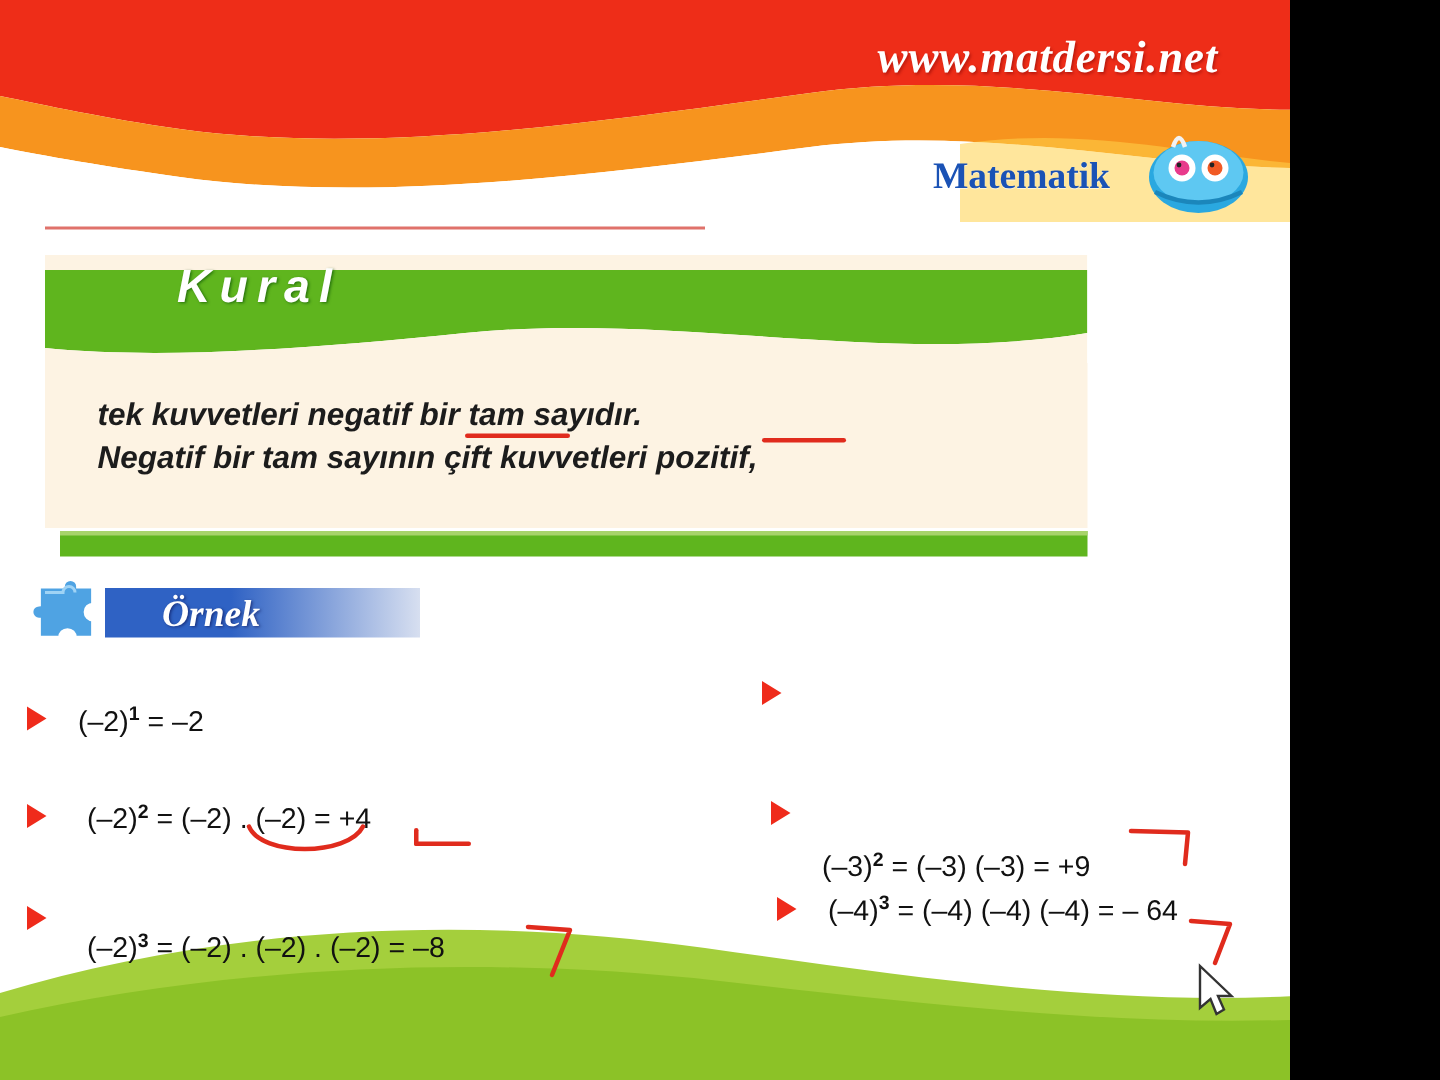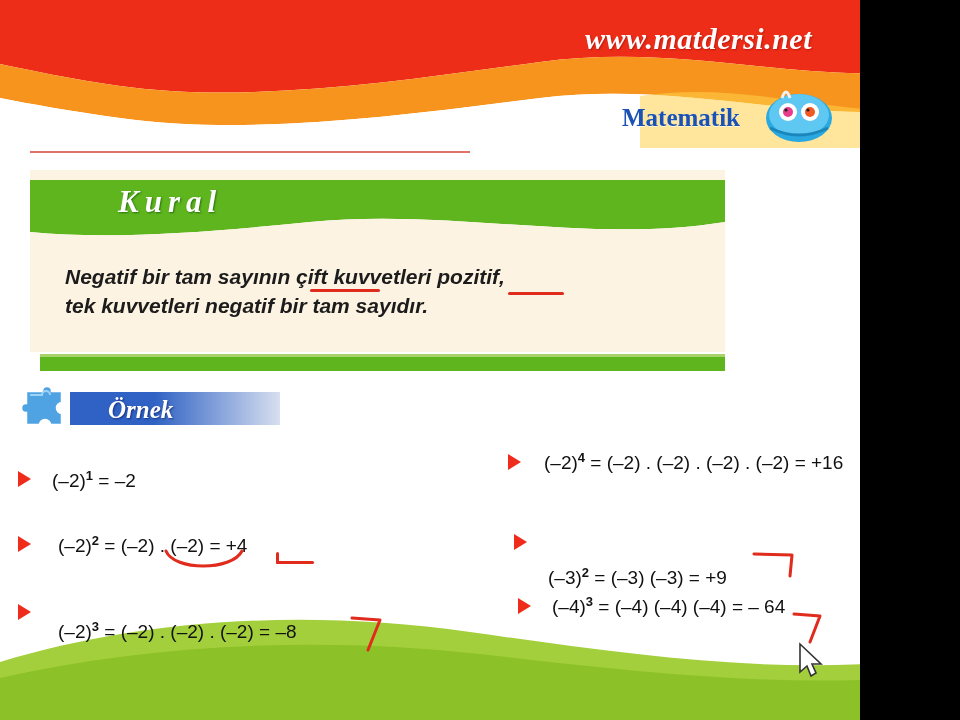--- a/index.html
+++ b/index.html
@@ -87,22 +87,22 @@
     position: absolute;
     left: 30px;
     top: 170px;
     width: 695px;
     height: 72px;
     overflow: hidden;
   }
   .kural-label {
     position: absolute;
     left: 118px;
-    top: 184px;
-    font-family: Liberation Serif, serif;
+    top: 173px;
+    font-family: Liberation Sans, sans-serif;
     font-weight: bold;
     font-style: italic;
     font-size: 31px;
     letter-spacing: 6px;
     color: #ffffff;
     text-shadow: 1px 1px 2px rgba(0,70,0,0.6);
   }
   .kural-body {
     position: absolute;
     left: 30px;
@@ -252,22 +252,22 @@
     <svg width="695" height="72" viewBox="0 0 695 72">
       <path d="M0,10 H695 V52 C560,74 420,38 280,52 C180,62 80,70 0,62 Z" fill="#5fb51e"></path>
       <path d="M0,62 C80,70 180,62 280,52 C420,38 560,74 695,52 V72 H0 Z" fill="#fdf3e3"></path>
       <rect x="0" y="0" width="695" height="10" fill="#fdf3e3"></rect>
     </svg>
   </div>
   <div class="kural-label">Kural</div>
 
   <div class="kural-body"></div>
   <div class="kural-text">
+    <div>tek kuvvetleri negatif bir tam sayıdır.</div>
     <div>Negatif bir tam sayının çift kuvvetleri pozitif,</div>
-    <div>tek kuvvetleri negatif bir tam sayıdır.</div>
   </div>
 
   <div class="ul-mark" style="left:310px; top:289px; width:70px;"></div>
   <div class="ul-mark" style="left:508px; top:292px; width:56px;"></div>
 
   <div class="kural-bottom-bar"></div>
 
   <div class="ornek-bar"></div>
   <div class="ornek-label">Örnek</div>
   <div class="puzzle-icon">
@@ -295,23 +295,20 @@
 
   <div class="bullet" style="left:18px; top:604px;"></div>
   <div class="ex" style="left:58px; top:619px;">
     <span>(–2)</span><span class="sup">3</span><span> = (–2) . (–2) . (–2) = –8</span>
   </div>
   <svg class="pen" style="left:350px; top:614px;" width="34" height="40" viewBox="0 0 34 40">
     <path d="M2,4 L30,6 L18,36" stroke="#e02b1d" stroke-width="3" fill="none" stroke-linecap="round" stroke-linejoin="round"></path>
   </svg>
 
   <div class="bullet" style="left:508px; top:454px;"></div>
-  <div class="ex" style="left:544px; top:450px;">
-    <span>(–2)</span><span class="sup">4</span><span> = (–2) . (–2) . (–2) . (–2) = +16</span>
-  </div>
   <svg class="pen" style="left:884px; top:466px;" width="30" height="38" viewBox="0 0 30 38">
     <path d="M2,4 L26,6 L16,34" stroke="#e02b1d" stroke-width="3" fill="none" stroke-linecap="round" stroke-linejoin="round"></path>
   </svg>
 
   <div class="bullet" style="left:514px; top:534px;"></div>
   <div class="ex" style="left:548px; top:529px;margin-top:36px;">
     <span>(–3)</span><span class="sup">2</span><span> = (–3) (–3) = +9</span>
   </div>
   <svg class="pen" style="left:752px; top:552px;" width="44" height="28" viewBox="0 0 44 28">
     <path d="M2,2 L40,3 L38,24" stroke="#e02b1d" stroke-width="3" fill="none" stroke-linecap="round" stroke-linejoin="round"></path>

